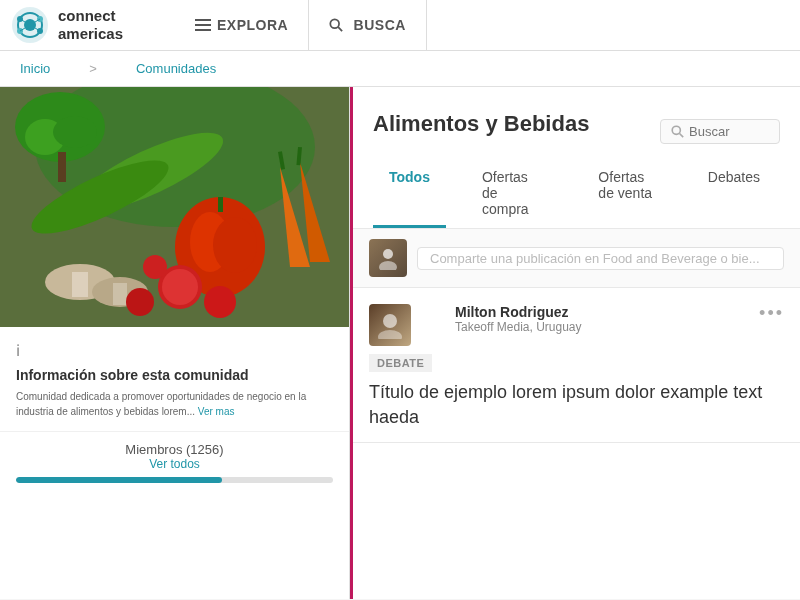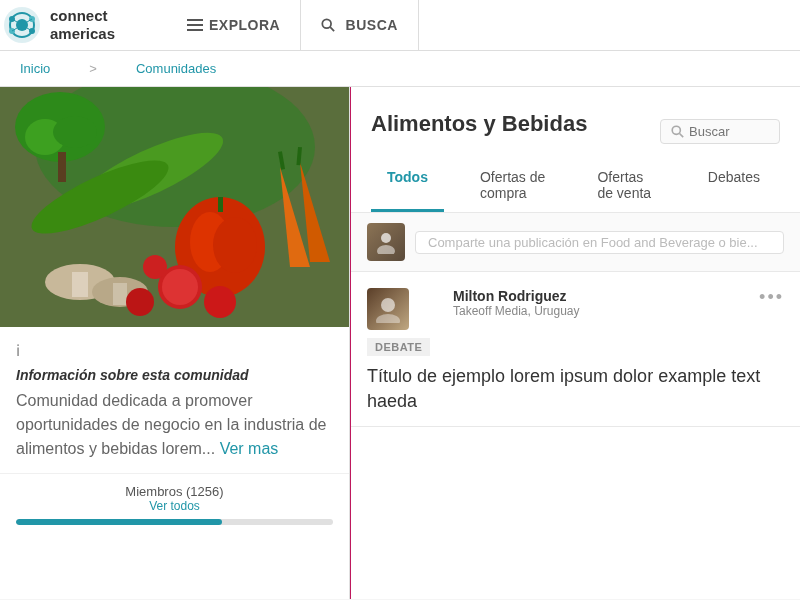--- a/index.html
+++ b/index.html
@@ -5,21 +5,21 @@
     * { box-sizing: border-box; margin: 0; padding: 0; }
     body { font-family: Arial, sans-serif; font-size: 14px; color: #333; background: #f5f5f5; width: 800px; height: 600px; overflow: hidden; }
 
     
     .header {
       display: flex;
       align-items: center;
       background: #fff;
       border-bottom: 1px solid #ddd;
       height: 51px;
-      padding: 0 2px;
+      padding: 0 10px;
     }
     .logo-area {
       display: flex;
       align-items: center;
       width: 165px;
     }
     .logo-icon {
       width: 40px;
       height: 40px;
       margin-right: 8px;
@@ -89,24 +89,23 @@
       color: #888;
       font-size: 16px;
       margin-bottom: 6px;
       display: block;
     }
     .community-title {
       font-size: 14px;
       font-weight: bold;
       color: #333;
       margin-bottom: 6px;
-      font-style: italic;
     }
     .community-desc {
-      font-size: 16px;
+      font-size: 10px;
       color: #666;
       line-height: 1.5;
     }
     .community-desc a {
       color: #2196a8;
       text-decoration: none;
     }
 
     .members-section {
       padding: 10px 16px;
@@ -139,21 +138,21 @@
       height: 100%;
       background: #2196a8;
       border-radius: 3px;
     }
 
     
     .content {
       flex: 1;
       background: #fff;
       overflow-y: auto;
-      border-left: 1px solid #be185d;
+      border-left: 3px solid #be185d;
     }
     .content-header {
       padding: 16px 20px 0;
       border-bottom: 1px solid #e8e8e8;
     }
     .content-title-row {
       display: flex;
       align-items: center;
       justify-content: space-between;
       margin-bottom: 14px;

